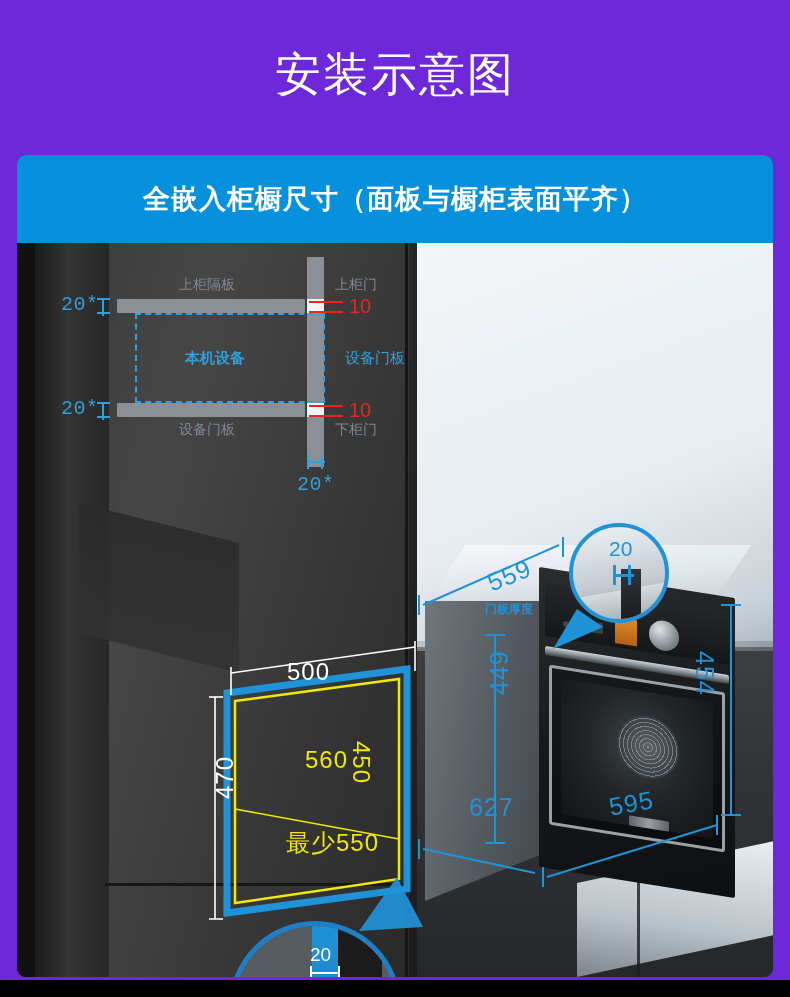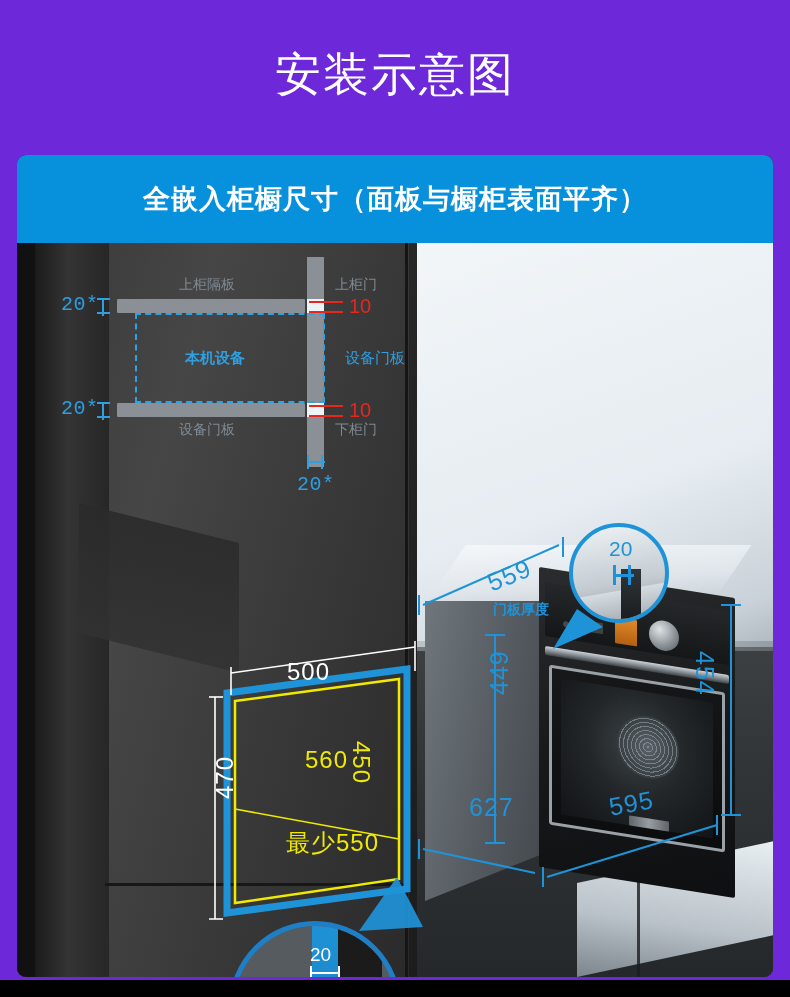--- a/index.html
+++ b/index.html
@@ -327,22 +327,22 @@
     color: #1f93d8; font-size: 21px; font-weight: 500;
   }
   .callout-h {
     position: absolute; left: 40px; top: 38px; width: 18px; height: 20px;
     border-left: 3px solid #1f93d8; border-right: 3px solid #1f93d8;
   }
   .callout-h::after {
     content:''; position:absolute; left:0; top:9px; width:18px; height:3px; background:#1f93d8;
   }
   .callout-label {
-    position: absolute; left: 76px; top: 58px;
-    color: #1f93d8; font-size: 14px; font-weight: bold; white-space: nowrap;
+    position: absolute; left: 68px; top: 58px;
+    color: #1f93d8; font-size: 12px; font-weight: bold; white-space: nowrap;
   }
 
   
   .dim-blue {
     position: absolute; color: #1f93d8; font-size: 25px; font-weight: 500;
     white-space: nowrap; letter-spacing: 1px;
   }
   .dim-559 { left: 70px; top: 18px; transform: rotate(-22deg); }
   .dim-449 { left: 68px; top: 152px; transform: rotate(-90deg); transform-origin: left top; }
   .dim-565 { left: 52px; top: 250px; transform: rotate(0deg); }

